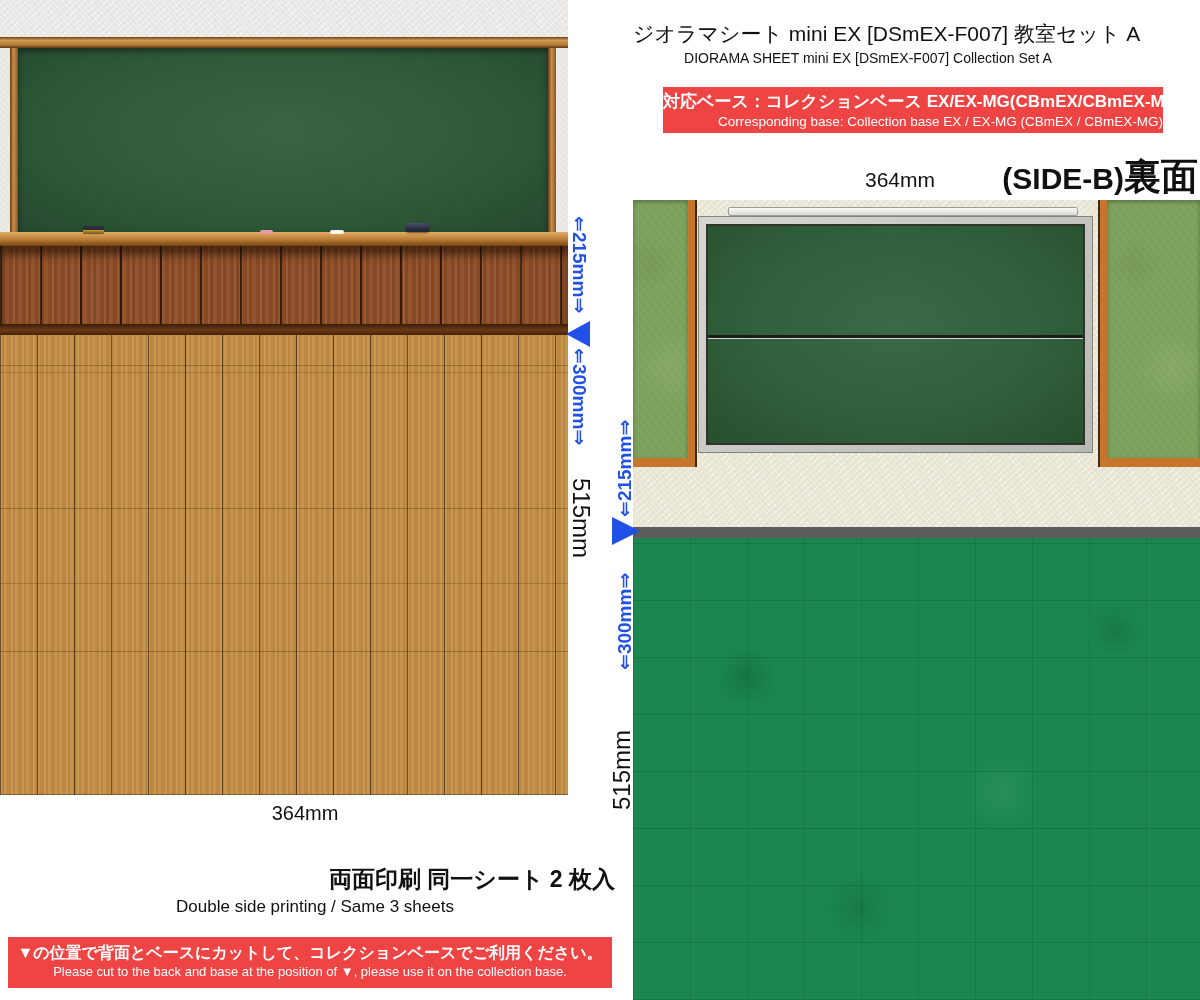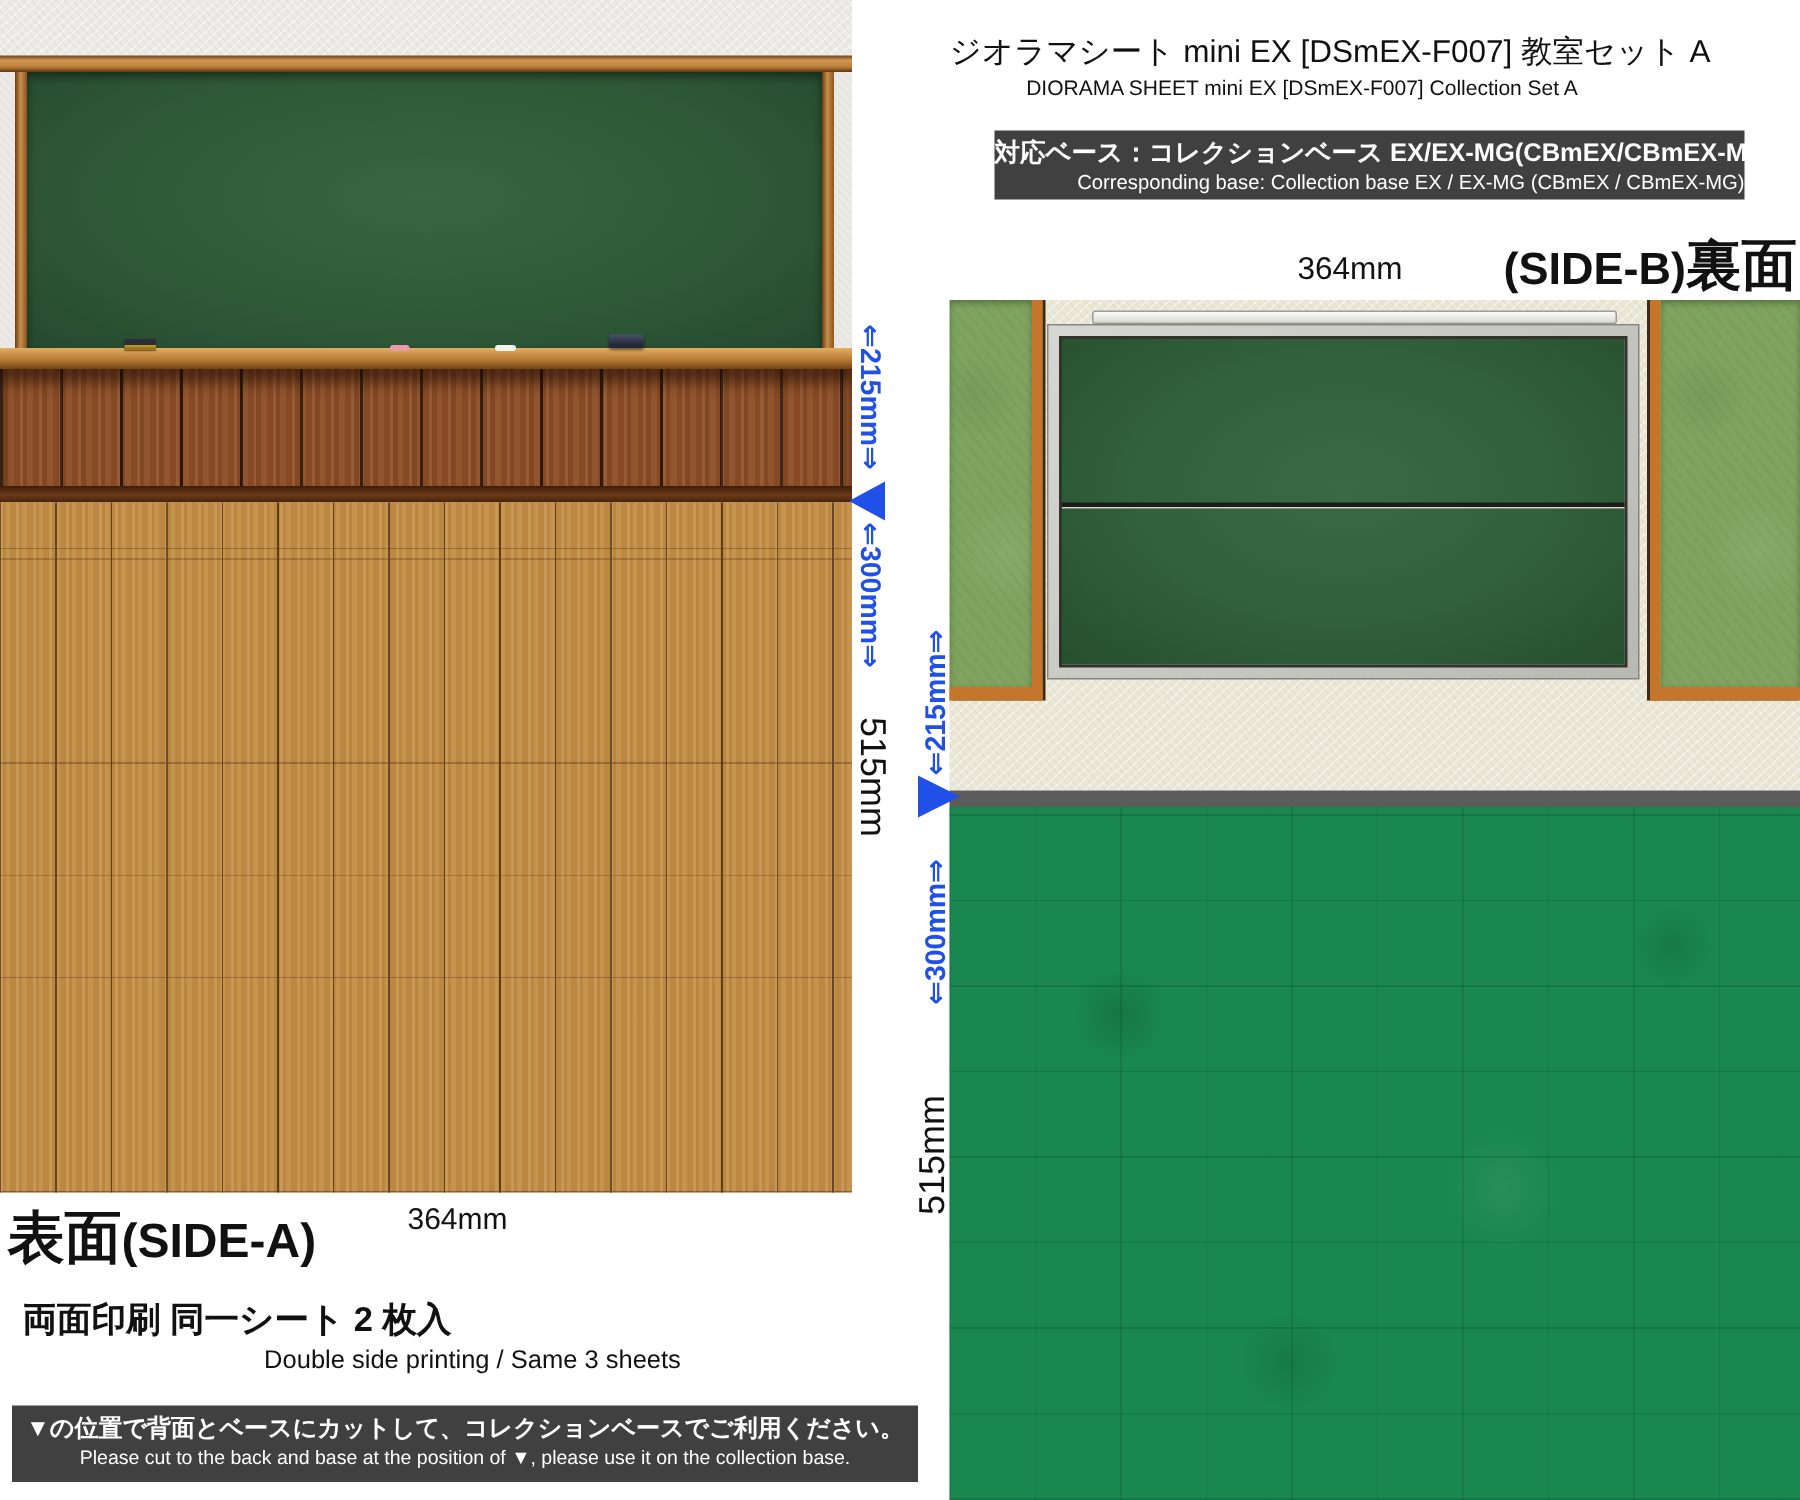--- a/index.html
+++ b/index.html
@@ -69,33 +69,33 @@
     background-image:radial-gradient(circle 45px at 20% 30%,rgba(0,40,20,.18),transparent 70%),
       radial-gradient(circle 55px at 65% 55%,rgba(255,255,255,.06),transparent 70%),
       radial-gradient(circle 40px at 85% 20%,rgba(0,40,20,.15),transparent 70%),
       radial-gradient(circle 50px at 40% 80%,rgba(0,40,20,.14),transparent 70%),
       repeating-linear-gradient(0deg,rgba(0,50,25,.18) 0 1px,transparent 1px 57px),
       repeating-linear-gradient(90deg,rgba(0,50,25,.15) 0 1px,transparent 1px 57px);}
 
   
   .title-jp{left:633px;top:20px;width:470px;text-align:center;font-size:21px;font-weight:normal;white-space:nowrap;}
   .title-en{left:633px;top:50px;width:470px;text-align:center;font-size:14px;}
-  .banner{background:#404040;color:#fff;text-align:center;}
+  .banner{background:#ef4444;color:#fff;text-align:center;}
   .banner-base{left:663px;top:87px;width:500px;height:46px;padding-top:4px;box-sizing:border-box;}
   .banner-base .l1{font-size:17px;font-weight:bold;line-height:22px;white-space:nowrap;}
   .banner-base .l2{font-size:13.5px;line-height:17px;white-space:nowrap;text-align:right;}
   .label-b-wrap{left:900px;top:152px;width:298px;text-align:right;white-space:nowrap;}
   .label-b-side{font-size:30px;font-weight:bold;}
   .label-b-jp{font-size:37px;font-weight:bold;}
   .dim-364-b{left:820px;top:168px;width:160px;text-align:center;font-size:21px;}
   .label-a-wrap{left:5px;top:800px;white-space:nowrap;}
   .label-a-jp{font-size:38px;font-weight:bold;}
   .label-a-side{font-size:32px;font-weight:bold;}
   .dim-364-a{left:225px;top:802px;width:160px;text-align:center;font-size:20px;}
-  .print-jp{left:15px;top:864px;width:600px;text-align:left;font-size:23px;font-weight:bold;white-space:nowrap;}
+  .print-jp{left:15px;top:864px;width:600px;text-align:right;font-size:23px;font-weight:bold;white-space:nowrap;}
   .print-en{left:15px;top:897px;width:600px;text-align:center;font-size:17px;}
   .banner-cut{left:8px;top:937px;width:604px;height:51px;padding-top:5px;box-sizing:border-box;}
   .banner-cut .l1{font-size:16px;font-weight:bold;line-height:21px;white-space:nowrap;}
   .banner-cut .l2{font-size:13px;line-height:17px;white-space:nowrap;}
 
   
   .vlabel{position:absolute;white-space:nowrap;font-weight:600;}
   .cw{transform-origin:top left;transform:rotate(90deg);}
   .ccw{transform-origin:top left;transform:rotate(-90deg);}
   .dim-blue{color:#2050e8;font-size:19px;}
@@ -156,23 +156,20 @@
   <div class="vlabel ccw dim-blue" style="left:613px;top:517px;">⇐215mm⇒</div>
   <div class="tri tri-right" style="left:612px;top:517px;"></div>
   <div class="vlabel ccw dim-blue" style="left:613px;top:670px;">⇐300mm⇒</div>
   <div class="vlabel ccw dim-black" style="left:608px;top:810px;">515mm</div>
 
   <div class="vlabel cw dim-blue" style="left:591px;top:216px;">⇐215mm⇒</div>
   <div class="tri tri-left" style="left:566px;top:321px;"></div>
   <div class="vlabel cw dim-blue" style="left:591px;top:348px;">⇐300mm⇒</div>
   <div class="vlabel cw dim-black" style="left:595px;top:478px;">515mm</div>
 
-  <div class="abs label-a-wrap">
-    <span class="label-a-jp">表面</span><span class="label-a-side">(SIDE-A)</span>
-  </div>
   <div class="abs dim-364-a">364mm</div>
 
   <div class="abs print-jp">両面印刷 同一シート 2 枚入</div>
   <div class="abs print-en">Double side printing / Same 3 sheets</div>
 
   <div class="abs banner banner-cut">
     <div class="l1">▼の位置で背面とベースにカットして、コレクションベースでご利用ください。</div>
     <div class="l2">Please cut to the back and base at the position of ▼, please use it on the collection base.</div>
   </div>
 

